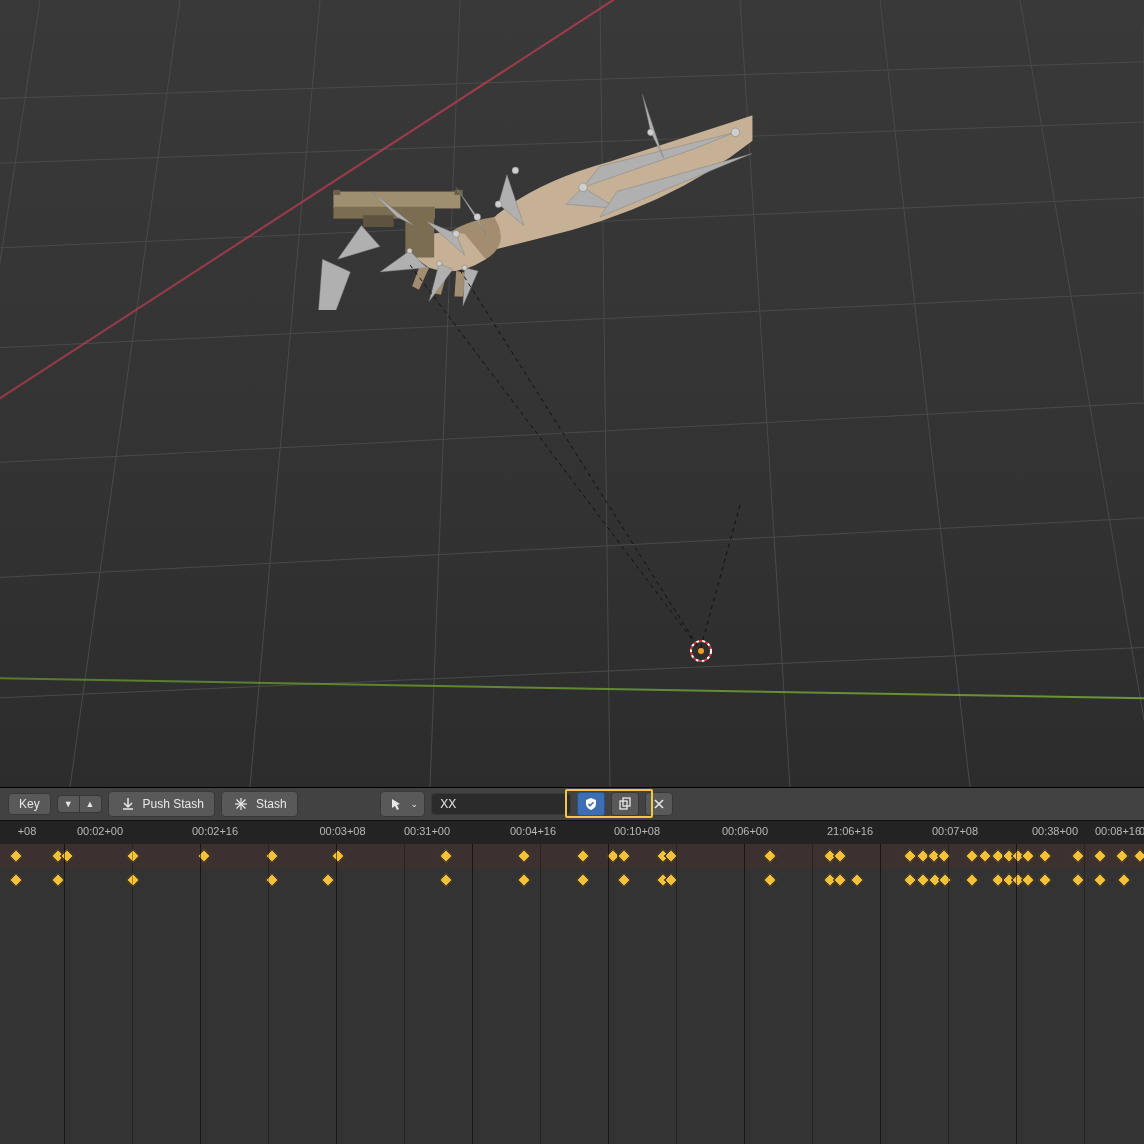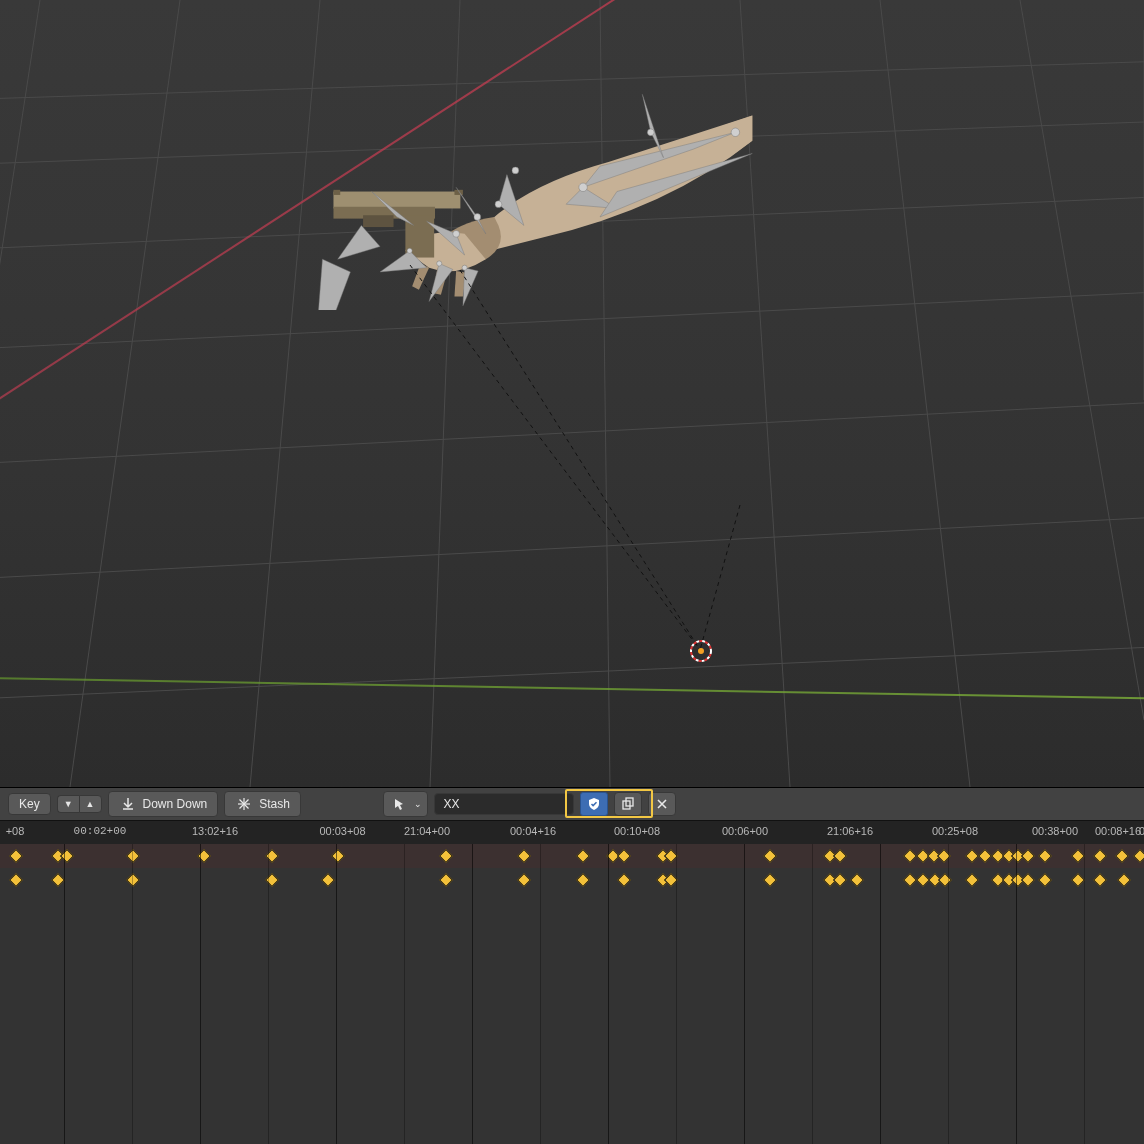--- a/index.html
+++ b/index.html
@@ -261,21 +261,21 @@
   <span class="seg">
     <span class="tbtn small chev">▼</span>
     <span class="tbtn small chev">▲</span>
   </span>
   <span class="tbtn">
     <span class="icon-mini">
       <svg width="14" height="14" viewBox="0 0 14 14">
           <path d="M7 1v8M3 6l4 4 4-4M2 12h10" stroke="#e8e8e8" stroke-width="1.5" fill="none"></path>
         </svg>
     </span>
-    <span>Down Down</span>
+    <span>Push Stash</span>
   </span>
   <span class="tbtn">
     <span class="icon-mini">
       <svg width="14" height="14" viewBox="0 0 14 14">
           <g stroke="#e8e8e8" stroke-width="1.2">
             <line x1="7" y1="1" x2="7" y2="13"></line>
             <line x1="1" y1="7" x2="13" y2="7"></line>
             <line x1="2.5" y1="2.5" x2="11.5" y2="11.5"></line>
             <line x1="11.5" y1="2.5" x2="2.5" y2="11.5"></line>
           </g>
@@ -319,30 +319,30 @@
       <svg width="12" height="12" viewBox="0 0 12 12">
           <path d="M2 2l8 8M10 2l-8 8" stroke="#e8e8e8" stroke-width="1.6"></path>
         </svg>
     </span>
   </span>
 </div>
 
 <div class="highlight-box" style="left:565px; top:789px; width:88px; height:29px"></div>
 
 <div class="ruler">
-    <span class="tick" style="left: 15px;">+08</span>
-    <span class="tick" style="left: 100px; font-family: Liberation Mono, monospace;">00:02+00</span>
-    <span class="tick" style="left: 215px;">13:02+16</span>
+    <span class="tick" style="left: 27px;">+08</span>
+    <span class="tick" style="left: 100px;">00:02+00</span>
+    <span class="tick" style="left: 215px;">00:02+16</span>
     <span class="tick" style="left: 320px; padding-left: 45px;">00:03+08</span>
-    <span class="tick" style="left: 427px;">21:04+00</span>
+    <span class="tick" style="left: 427px;">00:31+00</span>
     <span class="tick" style="left: 533px;">00:04+16</span>
     <span class="tick" style="left: 637px;">00:10+08</span>
     <span class="tick" style="left: 745px;">00:06+00</span>
     <span class="tick" style="left: 850px;">21:06+16</span>
-    <span class="tick" style="left: 955px;">00:25+08</span>
+    <span class="tick" style="left: 955px;">00:07+08</span>
     <span class="tick" style="left: 1055px;">00:38+00</span>
     <span class="tick" style="left: 1118px;">00:08+16</span>
     <span class="tick" style="left: 1142px;">0</span>
   </div>
 
 <div class="dope">
   <div class="dope-row row-bg-a" style="top:0">
       <div class="kf" style="left: 16px;"></div>
       <div class="kf" style="left: 58px;"></div>
       <div class="kf" style="left: 67px;"></div>

